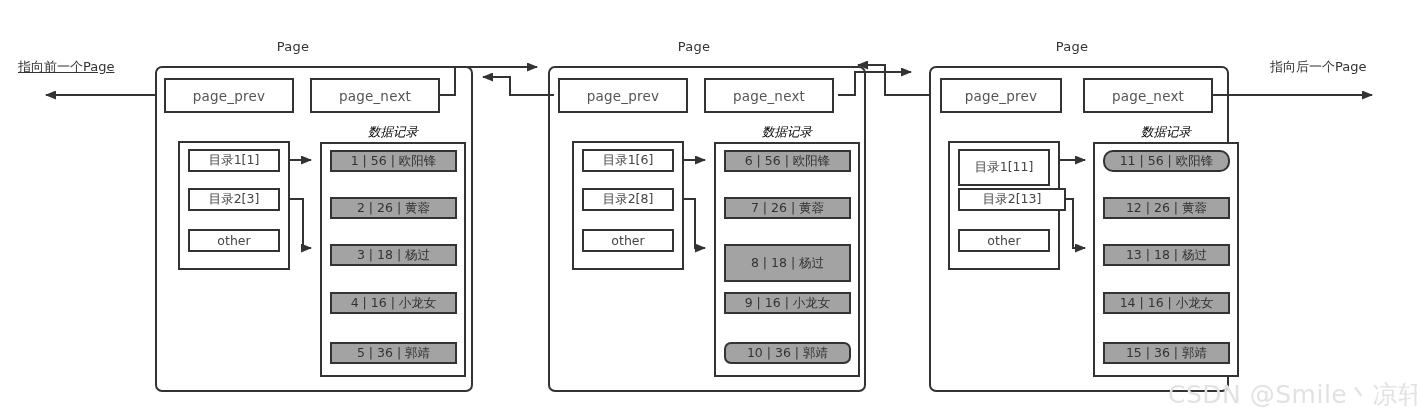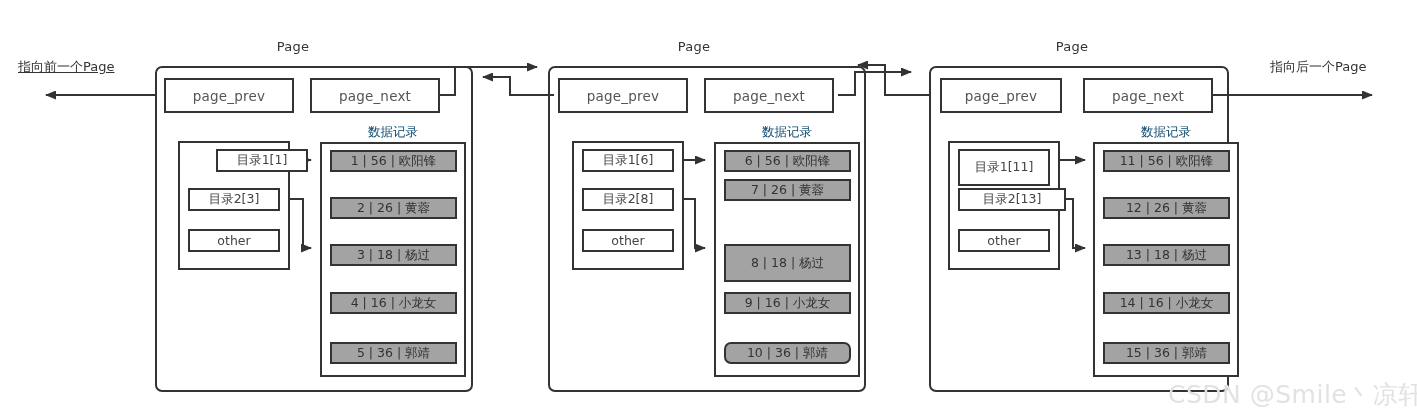--- a/index.html
+++ b/index.html
@@ -66,23 +66,24 @@
     background: #ffffff;
     display: flex;
     align-items: center;
     justify-content: center;
     font-size: 12.5px;
     color: #444444;
   }
   .rec-label {
     position: absolute;
     font-size: 12.5px;
-    color: #0c4a6e;
+    color: #000000;
     white-space: nowrap;
     text-align: center;
+    font-style: italic;
   }
   .rec-outer {
     position: absolute;
     box-sizing: border-box;
     border: 2px solid #333333;
     background: #ffffff;
   }
   .rec-item {
     position: absolute;
     box-sizing: border-box;
@@ -165,21 +166,21 @@
   <div class="edge-label" style="left:1270px; top:58px;">指向后一个Page</div>
 
   <div class="page-group">
     <div class="page-title" style="left:243px; top:39px; width:100px;">Page</div>
     <div class="page-box" style="left:155px; top:66px; width:318px; height:326px;"></div>
 
     <div class="ptr-box" style="left:164px; top:78px; width:130px; height:35px;">page_prev</div>
     <div class="ptr-box" style="left:310px; top:78px; width:130px; height:35px;">page_next</div>
 
     <div class="dir-outer" style="left:178px; top:141px; width:112px; height:129px;"></div>
-    <div class="dir-item" style="left:188px; top:149px; width:92px; height:23px;margin-left:28px;">目录1[1]</div>
+    <div class="dir-item" style="left:188px; top:149px; width:92px; height:23px;">目录1[1]</div>
     <div class="dir-item" style="left:188px; top:188px; width:92px; height:23px;">目录2[3]</div>
     <div class="dir-item" style="left:188px; top:229px; width:92px; height:23px;">other</div>
 
     <div class="rec-label" style="left:343px; top:124px; width:100px;">数据记录</div>
     <div class="rec-outer" style="left:320px; top:142px; width:146px; height:235px;"></div>
     <div class="rec-item" style="left:330px; top:150px; width:127px; height:22px;">1 | 56 | 欧阳锋</div>
     <div class="rec-item" style="left:330px; top:197px; width:127px; height:22px;">2 | 26 | 黄蓉</div>
     <div class="rec-item" style="left:330px; top:244px; width:127px; height:22px;">3 | 18 | 杨过</div>
     <div class="rec-item" style="left:330px; top:292px; width:127px; height:22px;">4 | 16 | 小龙女</div>
     <div class="rec-item" style="left:330px; top:342px; width:127px; height:22px;">5 | 36 | 郭靖</div>
@@ -193,41 +194,41 @@
     <div class="ptr-box" style="left:704px; top:78px; width:130px; height:35px;">page_next</div>
 
     <div class="dir-outer" style="left:572px; top:141px; width:112px; height:129px;"></div>
     <div class="dir-item" style="left:582px; top:149px; width:92px; height:23px;">目录1[6]</div>
     <div class="dir-item" style="left:582px; top:188px; width:92px; height:23px;">目录2[8]</div>
     <div class="dir-item" style="left:582px; top:229px; width:92px; height:23px;">other</div>
 
     <div class="rec-label" style="left:737px; top:124px; width:100px;">数据记录</div>
     <div class="rec-outer" style="left:714px; top:142px; width:146px; height:235px;"></div>
     <div class="rec-item" style="left:724px; top:150px; width:127px; height:22px;">6 | 56 | 欧阳锋</div>
-    <div class="rec-item" style="left:724px; top:179px; width:127px; height:22px;">7 | 26 | 黄蓉</div>
+    <div class="rec-item" style="left:724px; top:197px; width:127px; height:22px;">7 | 26 | 黄蓉</div>
     <div class="rec-item" style="left:724px; top:244px; width:127px; height:38px;">8 | 18 | 杨过</div>
     <div class="rec-item" style="left:724px; top:292px; width:127px; height:22px;">9 | 16 | 小龙女</div>
     <div class="rec-item" style="left:724px; top:342px; width:127px; height:22px;border-radius:7px;">10 | 36 | 郭靖</div>
   </div>
 
   <div class="page-group">
     <div class="page-title" style="left:1022px; top:39px; width:100px;">Page</div>
     <div class="page-box" style="left:929px; top:66px; width:300px; height:326px;"></div>
 
     <div class="ptr-box" style="left:940px; top:78px; width:122px; height:35px;">page_prev</div>
     <div class="ptr-box" style="left:1083px; top:78px; width:130px; height:35px;">page_next</div>
 
     <div class="dir-outer" style="left:948px; top:141px; width:112px; height:129px;"></div>
     <div class="dir-item" style="left:958px; top:149px; width:92px; height:37px;">目录1[11]</div>
     <div class="dir-item" style="left:958px; top:188px; width:108px; height:23px;">目录2[13]</div>
     <div class="dir-item" style="left:958px; top:229px; width:92px; height:23px;">other</div>
 
     <div class="rec-label" style="left:1116px; top:124px; width:100px;">数据记录</div>
     <div class="rec-outer" style="left:1093px; top:142px; width:146px; height:235px;"></div>
-    <div class="rec-item" style="left:1103px; top:150px; width:127px; height:22px;">11 | 56 | 欧阳锋</div>
+    <div class="rec-item" style="left:1103px; top:150px; width:127px; height:22px;border-radius:10px;">11 | 56 | 欧阳锋</div>
     <div class="rec-item" style="left:1103px; top:197px; width:127px; height:22px;">12 | 26 | 黄蓉</div>
     <div class="rec-item" style="left:1103px; top:244px; width:127px; height:22px;">13 | 18 | 杨过</div>
     <div class="rec-item" style="left:1103px; top:292px; width:127px; height:22px;">14 | 16 | 小龙女</div>
     <div class="rec-item" style="left:1103px; top:342px; width:127px; height:22px;">15 | 36 | 郭靖</div>
   </div>
 
   <div class="watermark" style="left:1168px; top:378px;">CSDN @Smile丶凉轩</div>
 
 </div>
 

